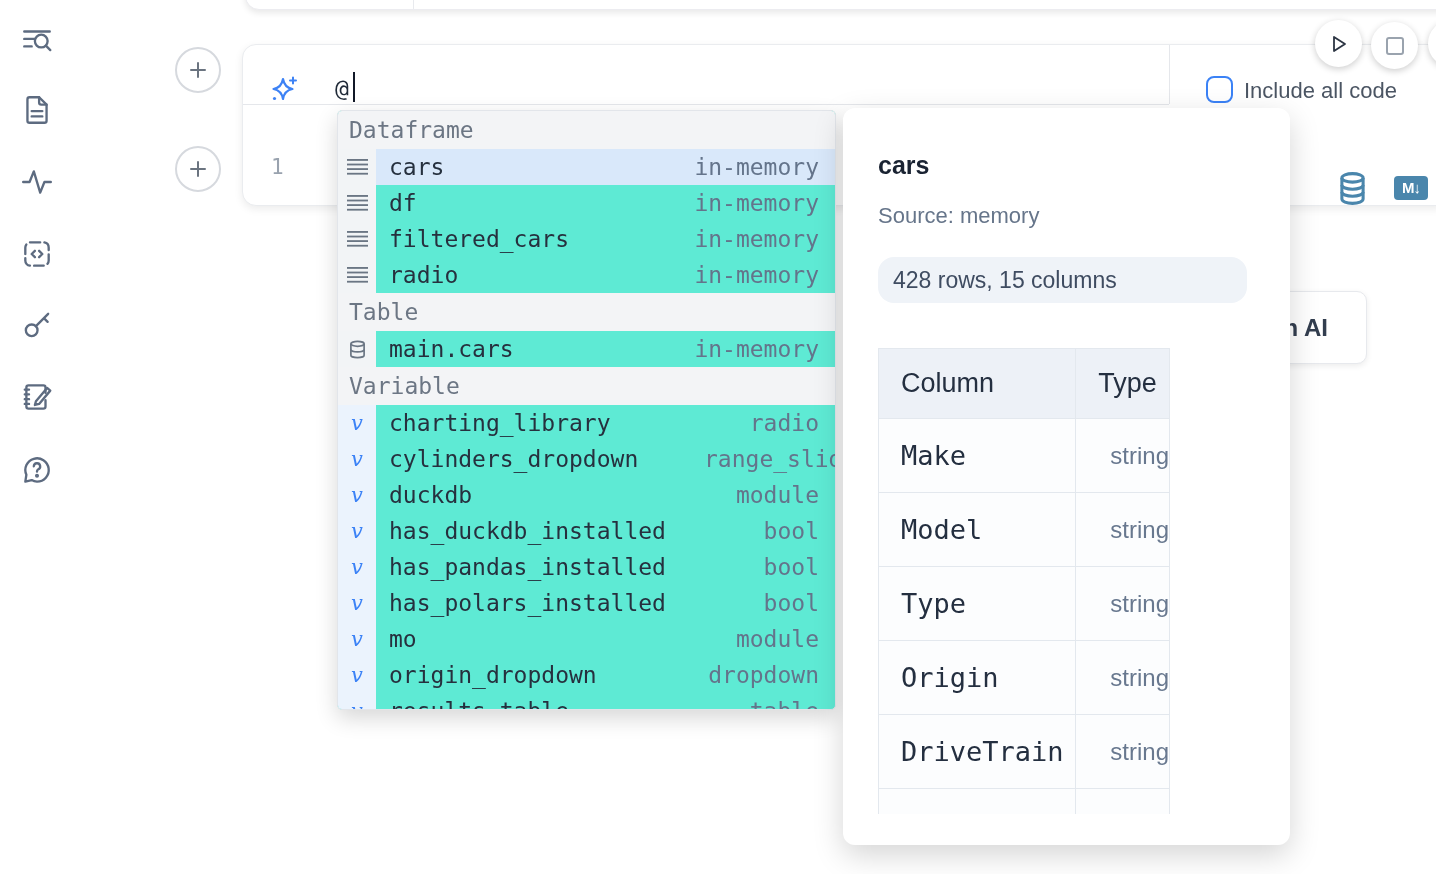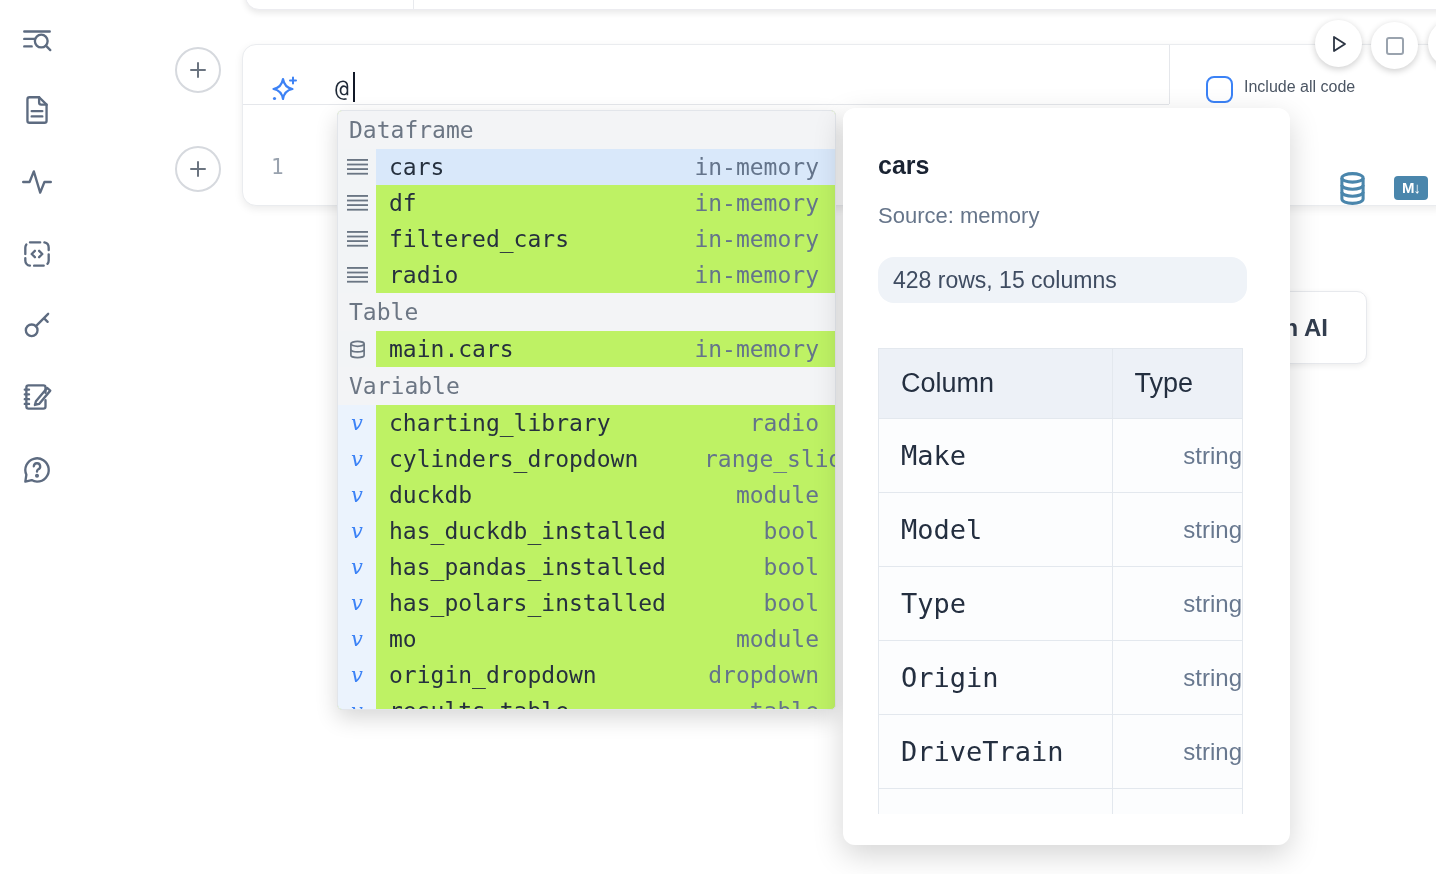--- a/index.html
+++ b/index.html
@@ -29,36 +29,36 @@
     border:1px solid #eaecef; border-radius:14px 14px 0 14px;
     box-shadow:0 3px 8px rgba(0,0,0,.08);
   }
   #prompt-divider { position:absolute; left:0px; top:59px; width:926px; height:1px; background:#e5e7eb; }
   #prompt-vdivider { position:absolute; left:926px; top:0px; width:1px; height:59px; background:#e5e7eb; }
   #sparkle-icon { position:absolute; left:27px; top:30px; width:28px; height:28px; }
   #at-text { position:absolute; left:92px; top:30px; font-size:23px; color:#1f2937; }
   #cursor { position:absolute; left:110px; top:27px; width:2px; height:30px; background:#111827; }
   #include-checkbox { position:absolute; left:963px; top:31px; width:27px; height:27px;
     border:2px solid #3b82f6; border-radius:8px; background:#fff; cursor:pointer; }
-  #include-label { position:absolute; left:1001px; top:33px; font-size:16px; color:#4b5563; }
+  #include-label { position:absolute; left:1001px; top:33px; font-size:22px; color:#4b5563; }
   #line-number { position:absolute; left:28px; top:110px; font-size:21px; color:#99a2ae; }
   #cell-db-icon { position:absolute; left:1095px; top:127px; width:29px; height:33px; color:#4a86ac; cursor:pointer; }
   #cell-db-icon svg { width:29px; height:33px; }
   #md-icon { position:absolute; left:1151px; top:131px; width:34px; height:24px; background:#4a86ac;
     border-radius:4px; color:#fff; font-weight:bold; font-size:15px; text-align:center; line-height:24px;
     letter-spacing:-1px; cursor:pointer; }
 
   
   .run-circle { position:absolute; width:47px; height:47px; border-radius:50%; background:#fff;
     box-shadow:0 2px 7px rgba(0,0,0,.2); cursor:pointer; display:flex; align-items:center; justify-content:center; }
   #stop-square { width:18px; height:18px; border:2px solid #9aa3ae; border-radius:3px; }
 
   
   #autocomplete {
-    left:337px; top:110px; width:499px; height:600px; background:#bef264;
+    left:337px; top:110px; width:499px; height:600px; background:#5eead4;
     border:1px solid #e2e5ea; border-radius:5px; overflow:hidden; z-index:10;
     box-shadow:0 8px 22px rgba(0,0,0,.16);
     font-family:"DejaVu Sans Mono", monospace; font-size:23px;
   }
   .ac-header { height:38px; background:#f3f4f6; color:#6c7684; line-height:38px; padding-left:11px; }
   .ac-row { position:relative; height:36px; display:flex; align-items:center; cursor:pointer; }
   .ac-gutter { width:38px; height:36px; flex:0 0 38px; background:#f2f4f6;
     display:flex; align-items:center; justify-content:center; }
   .ac-row.var .ac-gutter { background:#ebf3fd; }
   .ac-body { flex:1; height:36px; display:flex; align-items:center; padding-left:13px; padding-right:16px; }
@@ -87,21 +87,21 @@
   #preview-panel {
     left:843px; top:108px; width:447px; height:737px; background:#fff;
     border-radius:12px; box-shadow:0 10px 30px rgba(0,0,0,.17); z-index:20;
   }
   #panel-title { position:absolute; left:35px; top:43px; font-size:25px; font-weight:bold; color:#1a2332; }
   #panel-source { position:absolute; left:35px; top:95px; font-size:22px; color:#66758a; }
   #panel-summary { position:absolute; left:35px; top:149px; width:369px; height:46px;
     background:#eff3f8; border-radius:16px; font-size:23px; color:#3f4c61;
     display:flex; align-items:center; padding-left:15px; }
   #schema-wrap { position:absolute; left:35px; top:240px; width:366px; height:466px; overflow:hidden; }
-  #schema-table { width:365px; border-collapse:collapse; border:1px solid #e3e8ee;padding-left:43px; }
+  #schema-table { width:292px; border-collapse:collapse; border:1px solid #e3e8ee;padding-left:43px; }
   #schema-table th { height:70px; background:#edf1f7; font-weight:normal; font-size:27px; color:#242f40;
     text-align:left; padding-left:22px; border:1px solid #e3e8ee; }
   #schema-table td { height:74px; background:#fcfdfe; border:1px solid #e3e8ee; padding-left:22px; }
   #schema-table td.col-name { font-family:"DejaVu Sans Mono", monospace; font-size:27px; color:#242f40;margin-left:24px; }
   #schema-table td.col-type { font-size:24px; color:#68788f;text-align:right; }
   #schema-table .w-col { width:234px; } #schema-table .w-type { width:131px; }
 </style>
 </head>
 <body>
 

